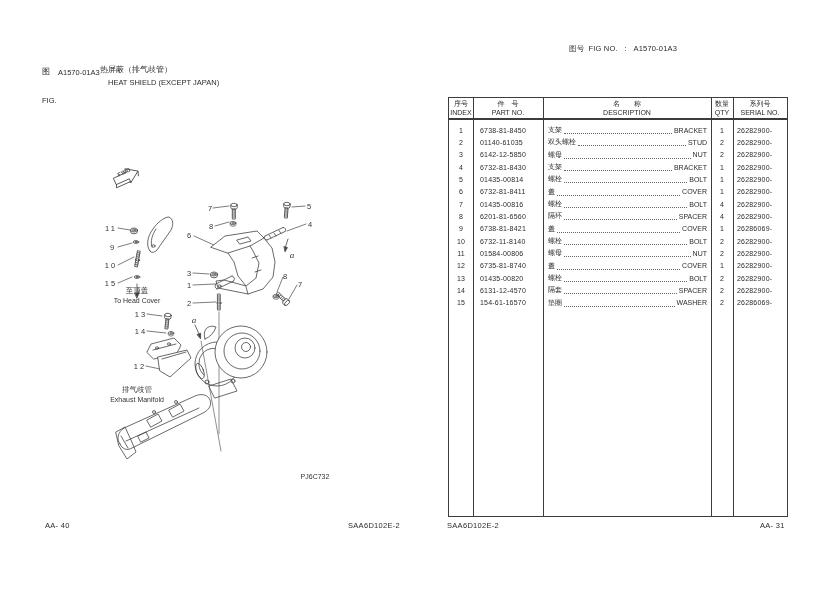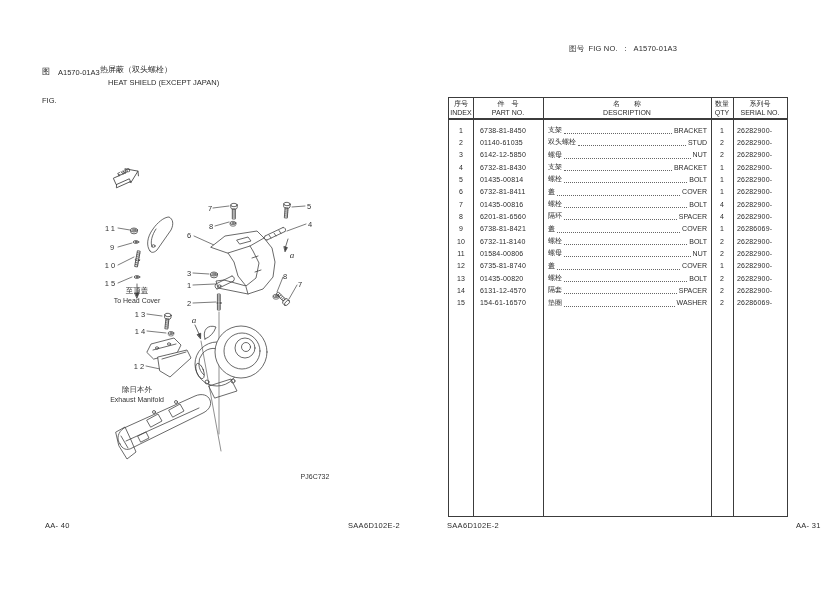--- a/index.html
+++ b/index.html
@@ -52,21 +52,21 @@
   .c-qty{text-align:center;}
   .c-serial{padding-left:4px;letter-spacing:.2px;}
   
   .foot{font-size:7.5px;white-space:nowrap;letter-spacing:.3px;}
 </style>
 </head>
 <body>
 
 <div class="abs hl hl-cn" style="top:66px;left:42px">图</div>
 <div class="abs hl" style="top:68px;left:58px">A1570-01A3</div>
-<div class="abs hl hl-cn" style="top:64px;left:100px">热屏蔽（双头螺栓）</div>
+<div class="abs hl hl-cn" style="top:64px;left:100px">热屏蔽（排气歧管）</div>
 <div class="abs hl" style="top:96px;left:42px">FIG.</div>
 <div class="abs hl" style="top:78px;left:108px">HEAT SHIELD (EXCEPT JAPAN)</div>
 
 <div class="abs figno">
   <span>图号</span><span>FIG NO.</span><span>：</span><span>A1570-01A3</span>
 </div>
 
 <svg id="diagram-svg" class="abs" width="440" height="592" viewBox="0 0 440 592" fill="none" stroke="#444" stroke-width="0.8" stroke-linecap="round" stroke-linejoin="round">
   <defs>
     <g id="boltv">
@@ -239,21 +239,21 @@
 <span class="callout sp" style="left:140px;top:314px">13</span>
 <span class="callout sp" style="left:140px;top:331px">14</span>
 <span class="callout sp" style="left:139px;top:366px">12</span>
 <span class="callout ital" style="left:194px;top:320px">a</span>
 
 <div class="diag-label" style="left:137px;top:286px">
   <div class="cn">至顶盖</div>
   <div>To Head Cover</div>
 </div>
 <div class="diag-label" style="left:137px;top:385px">
-  <div class="cn">除日本外</div>
+  <div class="cn">排气歧管</div>
   <div>Exhaust Manifold</div>
 </div>
 <div class="pjno">PJ6C732</div>
 
 <div class="ptable">
   <div class="vline" style="left:24px"></div>
   <div class="vline" style="left:94px"></div>
   <div class="vline" style="left:262px"></div>
   <div class="vline" style="left:284px"></div>
 
@@ -460,13 +460,13 @@
         </span>
         <span class="c-qty">2</span>
         <span class="c-serial">26286069-</span>
       </div>
     </div>
 </div>
 
 <div class="abs foot" style="top:521px;left:45px">AA- 40</div>
 <div class="abs foot" style="top:521px;left:348px">SAA6D102E-2</div>
 <div class="abs foot" style="top:521px;left:447px">SAA6D102E-2</div>
-<div class="abs foot" style="top:521px;left:796px">AA- 31</div>
+<div class="abs foot" style="top:521px;left:760px">AA- 31</div>
 
 </body></html>

